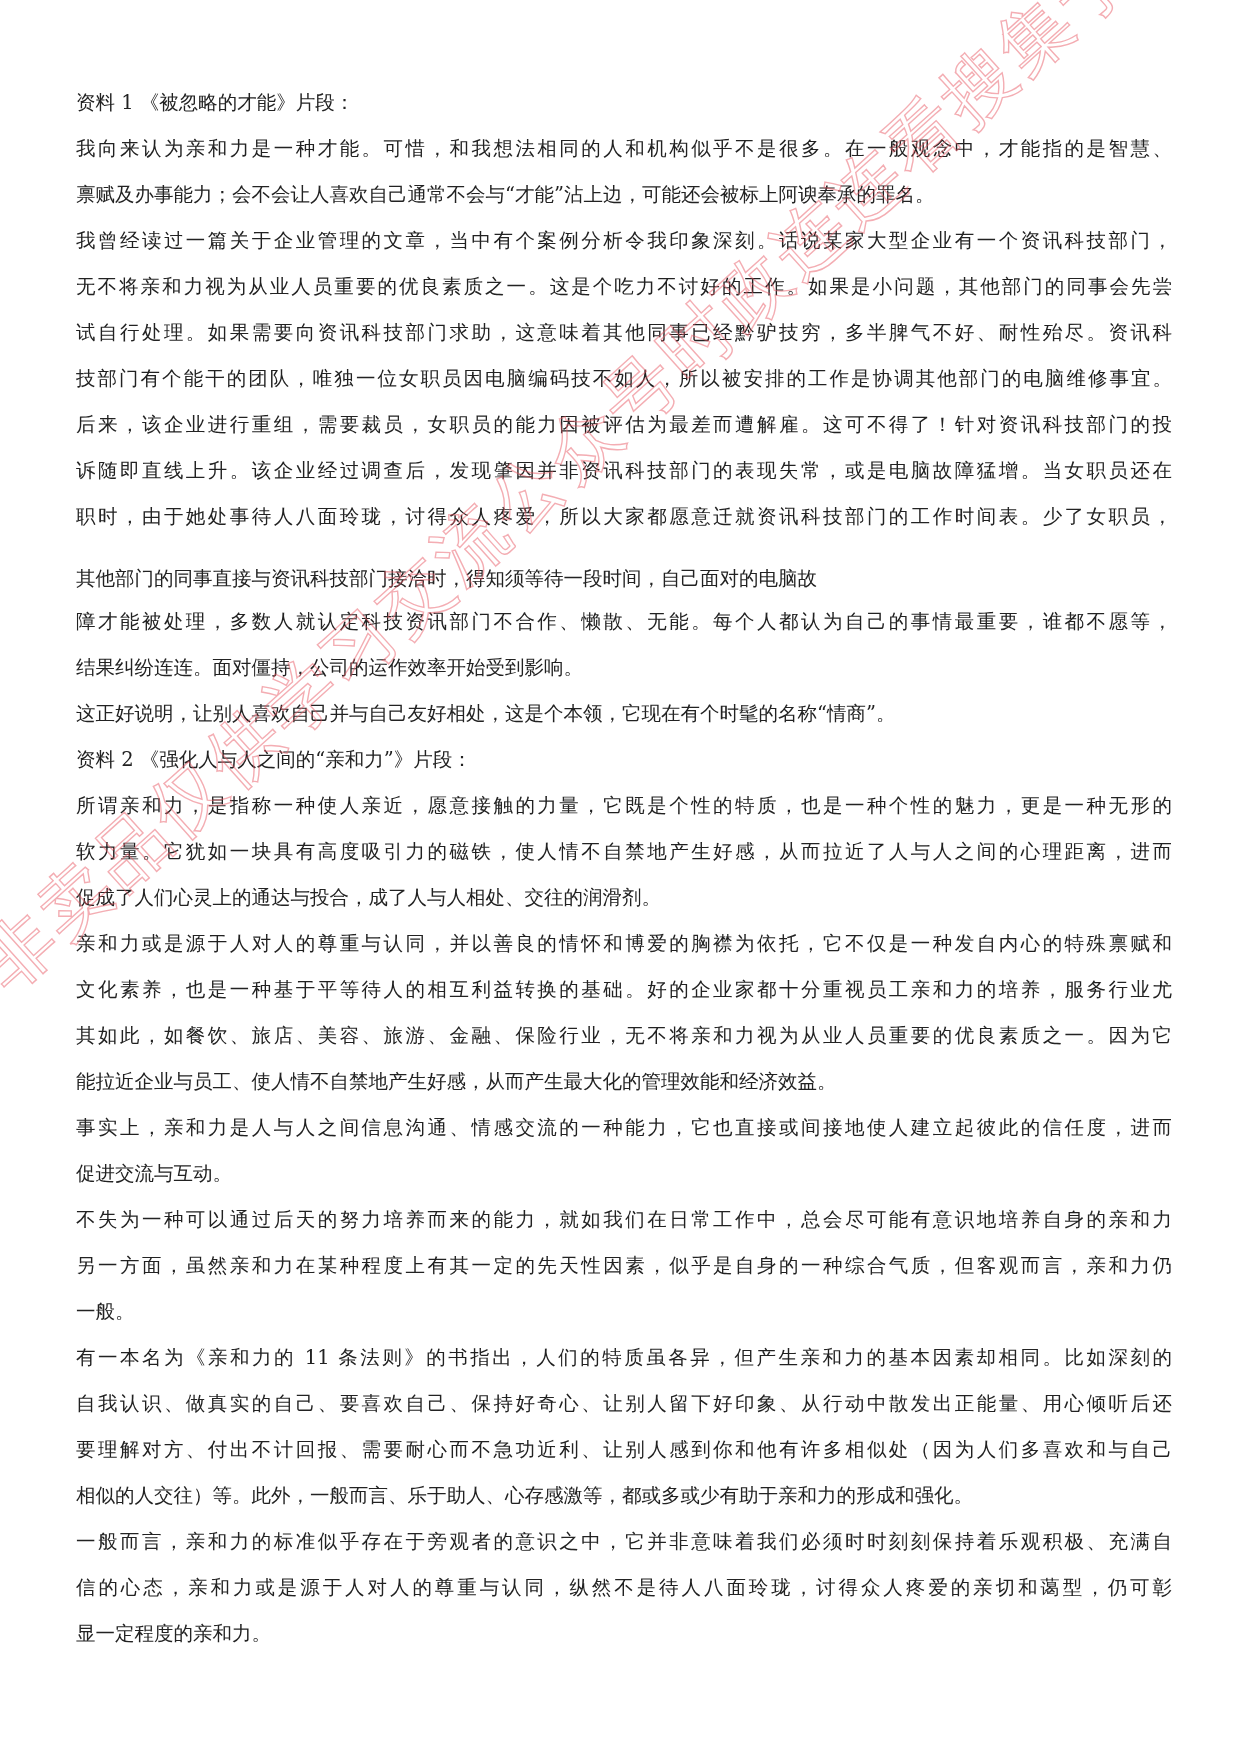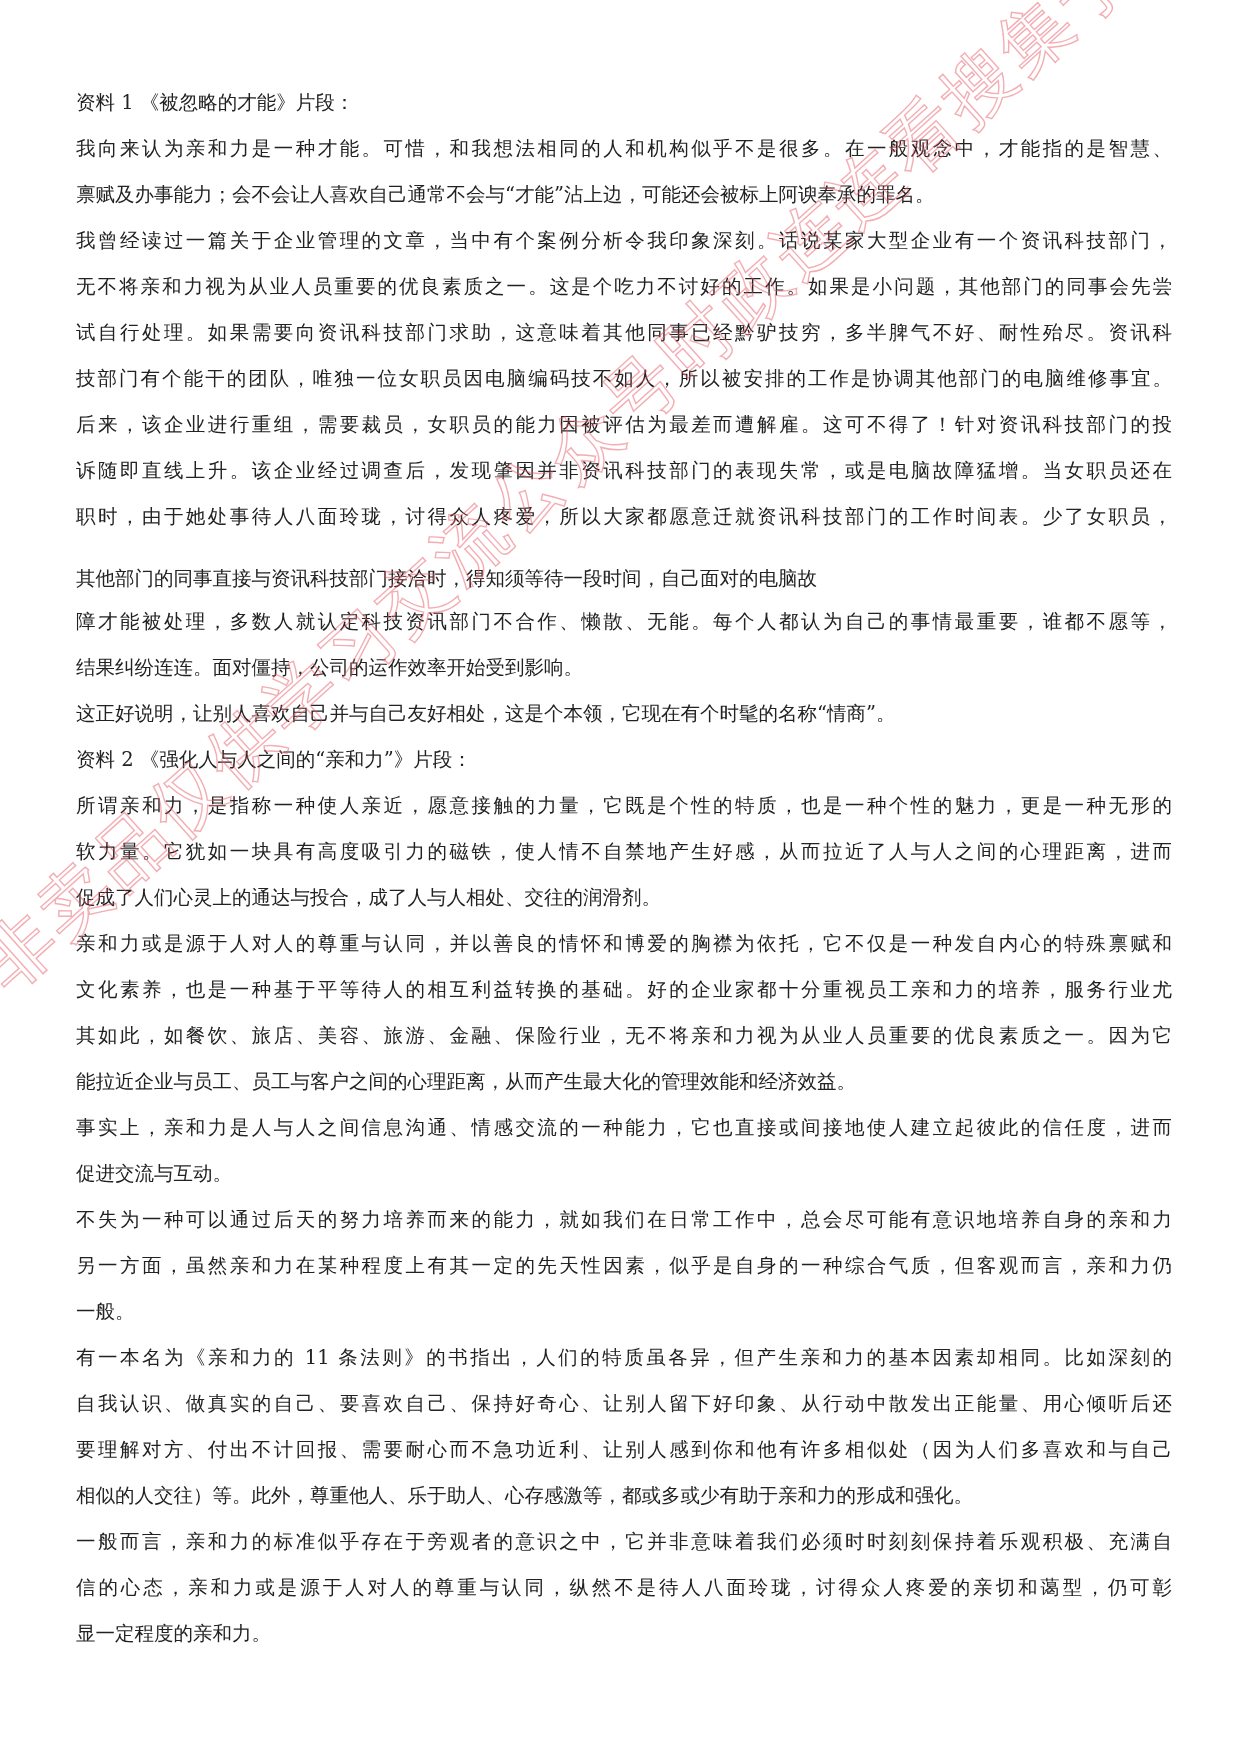--- a/index.html
+++ b/index.html
@@ -53,30 +53,30 @@
     <div class="line">障才能被处理，多数人就认定科技资讯部门不合作、懒散、无能。每个人都认为自己的事情最重要，谁都不愿等，</div>
     <div class="line last">结果纠纷连连。面对僵持，公司的运作效率开始受到影响。</div>
     <div class="line last">这正好说明，让别人喜欢自己并与自己友好相处，这是个本领，它现在有个时髦的名称“情商”。</div>
     <div class="line last">资料 2 《强化人与人之间的“亲和力”》片段：</div>
     <div class="line">所谓亲和力，是指称一种使人亲近，愿意接触的力量，它既是个性的特质，也是一种个性的魅力，更是一种无形的</div>
     <div class="line">软力量。它犹如一块具有高度吸引力的磁铁，使人情不自禁地产生好感，从而拉近了人与人之间的心理距离，进而</div>
     <div class="line last">促成了人们心灵上的通达与投合，成了人与人相处、交往的润滑剂。</div>
     <div class="line">亲和力或是源于人对人的尊重与认同，并以善良的情怀和博爱的胸襟为依托，它不仅是一种发自内心的特殊禀赋和</div>
     <div class="line">文化素养，也是一种基于平等待人的相互利益转换的基础。好的企业家都十分重视员工亲和力的培养，服务行业尤</div>
     <div class="line">其如此，如餐饮、旅店、美容、旅游、金融、保险行业，无不将亲和力视为从业人员重要的优良素质之一。因为它</div>
-    <div class="line last">能拉近企业与员工、员工与客户之间的心理距离，从而产生最大化的管理效能和经济效益。</div>
+    <div class="line last">能拉近企业与员工、使人情不自禁地产生好感，从而产生最大化的管理效能和经济效益。</div>
     <div class="line">事实上，亲和力是人与人之间信息沟通、情感交流的一种能力，它也直接或间接地使人建立起彼此的信任度，进而</div>
     <div class="line last">促进交流与互动。</div>
     <div class="line">不失为一种可以通过后天的努力培养而来的能力，就如我们在日常工作中，总会尽可能有意识地培养自身的亲和力</div>
     <div class="line">另一方面，虽然亲和力在某种程度上有其一定的先天性因素，似乎是自身的一种综合气质，但客观而言，亲和力仍</div>
     <div class="line last">一般。</div>
     <div class="line">有一本名为《亲和力的 11 条法则》的书指出，人们的特质虽各异，但产生亲和力的基本因素却相同。比如深刻的</div>
     <div class="line">自我认识、做真实的自己、要喜欢自己、保持好奇心、让别人留下好印象、从行动中散发出正能量、用心倾听后还</div>
     <div class="line">要理解对方、付出不计回报、需要耐心而不急功近利、让别人感到你和他有许多相似处（因为人们多喜欢和与自己</div>
-    <div class="line last">相似的人交往）等。此外，尊重他人、乐于助人、心存感激等，都或多或少有助于亲和力的形成和强化。</div>
+    <div class="line last">相似的人交往）等。此外，一般而言、乐于助人、心存感激等，都或多或少有助于亲和力的形成和强化。</div>
     <div class="line">一般而言，亲和力的标准似乎存在于旁观者的意识之中，它并非意味着我们必须时时刻刻保持着乐观积极、充满自</div>
     <div class="line">信的心态，亲和力或是源于人对人的尊重与认同，纵然不是待人八面玲珑，讨得众人疼爱的亲切和蔼型，仍可彰</div>
     <div class="line last">显一定程度的亲和力。</div>
   </div>
 
   <div class="watermark">
     <div class="wm-text">非卖品仅供学习交流公众号时政连连看搜集于网络</div>
   </div>
 </div>
 

